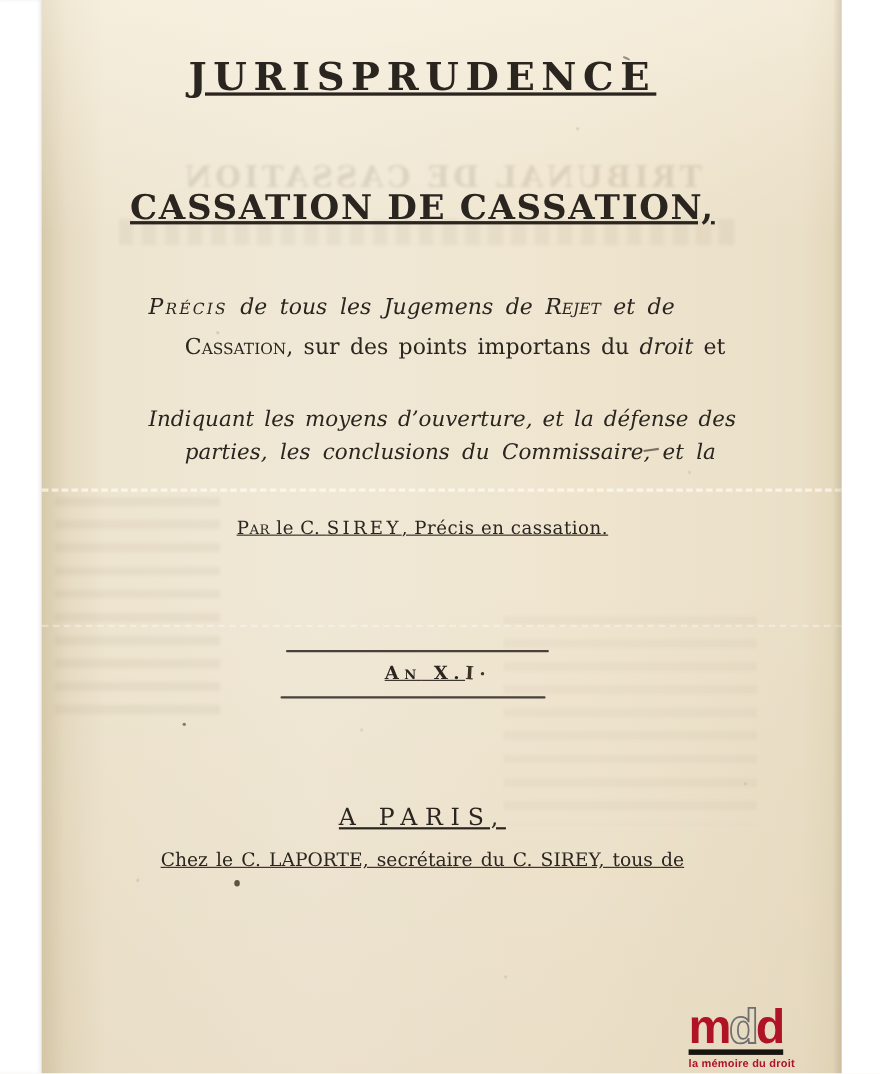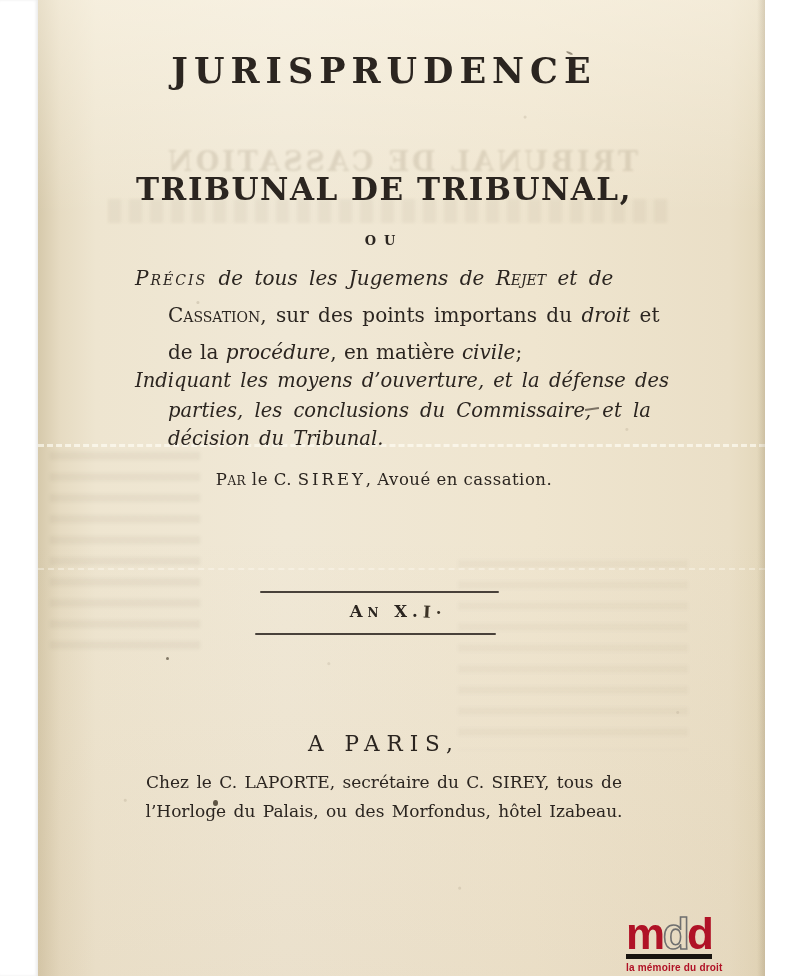--- a/index.html
+++ b/index.html
@@ -39,21 +39,21 @@
     background:repeating-linear-gradient(180deg, rgba(120,105,80,.07) 0 8px, rgba(0,0,0,0) 8px 21px);}
   .ghost-col.a{left:12px;top:452px;width:150px;height:210px;}
   .ghost-col.b{left:420px;top:560px;width:230px;height:190px;opacity:.7;}
   
   .crease{position:absolute;left:0;width:100%;height:0;border-top:3px dashed rgba(255,253,244,.65);}
   .crease.one{top:444px;}
   .crease.two{top:568px;border-top:2px dashed rgba(255,253,244,.38);}
   
   .content{position:absolute;left:55px;top:0;width:582px;height:100%;}
   .content > div, .content > h1, .content > h2{position:absolute;left:0;width:100%;margin:0;}
-  .t-center{text-align:center;}
+  .t-center{text-align:center;text-decoration:underline;}
   .main-title{top:50px;font-size:35px;font-weight:700;letter-spacing:6px;}
   .du{top:124px;font-size:14px;letter-spacing:6px;font-weight:700;}
   .title2{top:171px;font-size:31px;font-weight:700;letter-spacing:1.5px;}
   .ou{top:233px;font-size:13px;letter-spacing:8px;font-weight:700;}
   .bodyline{font-size:20px;white-space:nowrap;}
   .p1-l1{top:266px;margin-left:42px!important;width:auto!important;word-spacing:5px;font-style:italic;}
   .p1-l2{top:303px;margin-left:75px!important;width:auto!important;word-spacing:3px;}
   .p1-l3{top:340px;margin-left:75px!important;width:auto!important;word-spacing:1px;}
   .ital{font-style:italic;font-size:19.5px;white-space:nowrap;}
   .p2-l1{top:369px;margin-left:42px!important;width:auto!important;word-spacing:3px;}
@@ -106,41 +106,37 @@
     <div class="ghost-col b"></div>
 
     <div class="crease one"></div>
     <div class="crease two"></div>
 
     <div class="content">
 
       <h1 class="main-title t-center">JURISPRUDENCE</h1>
 
 
-      <h2 class="title2 t-center">TRIBUNAL DE TRIBUNAL,</h2>
+      <h2 class="title2 t-center">CASSATION DE CASSATION,</h2>
 
-      <div class="ou t-center">OU</div>
 
       <div class="bodyline p1-l1"><span class="run run-sc1">Précis</span><span class="run"> de tous les Jugemens de </span><span class="run run-sc">Rejet</span><span class="run"> et de</span></div>
       <div class="bodyline p1-l2"><span class="run run-sc">Cassation</span><span class="run">, sur des points importans du </span><span class="run run-i">droit</span><span class="run"> et</span></div>
-      <div class="bodyline p1-l3"><span class="run">de la </span><span class="run run-i">procédure</span><span class="run">, en matière </span><span class="run run-i">civile</span><span class="run">;</span></div>
 
       <div class="ital p2-l2">parties, les conclusions du Commissaire, et la</div>
       <div class="ital p2-l1">Indiquant les moyens d’ouverture, et la défense des</div>
-      <div class="ital p2-l3">décision du Tribunal.</div>
 
-      <div class="byline t-center"><span class="run run-sc">Par</span><span class="run"> le C. </span><span class="run run-spaced">SIREY</span><span class="run">, Avoué en cassation.</span></div>
+      <div class="byline t-center"><span class="run run-sc">Par</span><span class="run"> le C. </span><span class="run run-spaced">SIREY</span><span class="run">, Précis en cassation.</span></div>
 
       <div class="rule top"></div>
       <div class="an t-center"><span class="run run-sc">An</span><span class="run"> X.</span><span class="run run-pen">I·</span></div>
       <div class="rule bottom"></div>
 
       <div class="paris t-center">A PARIS,</div>
       <div class="addr1 t-center">Chez le C. LAPORTE, secrétaire du C. SIREY, tous de</div>
-      <div class="addr2 t-center">l’Horloge du Palais, ou des Morfondus, hôtel Izabeau.</div>
     </div>
 
     <div class="blot b1"></div>
     <div class="blot b2"></div>
     <div class="blot b3"></div>
     <div class="pen-dash"></div>
 
     <div class="logo">
       <div class="mdd"><span class="run run-solid">m</span><span class="run run-outline">d</span><span class="run run-solid">d</span></div>
       <div class="logo-bar"></div>

